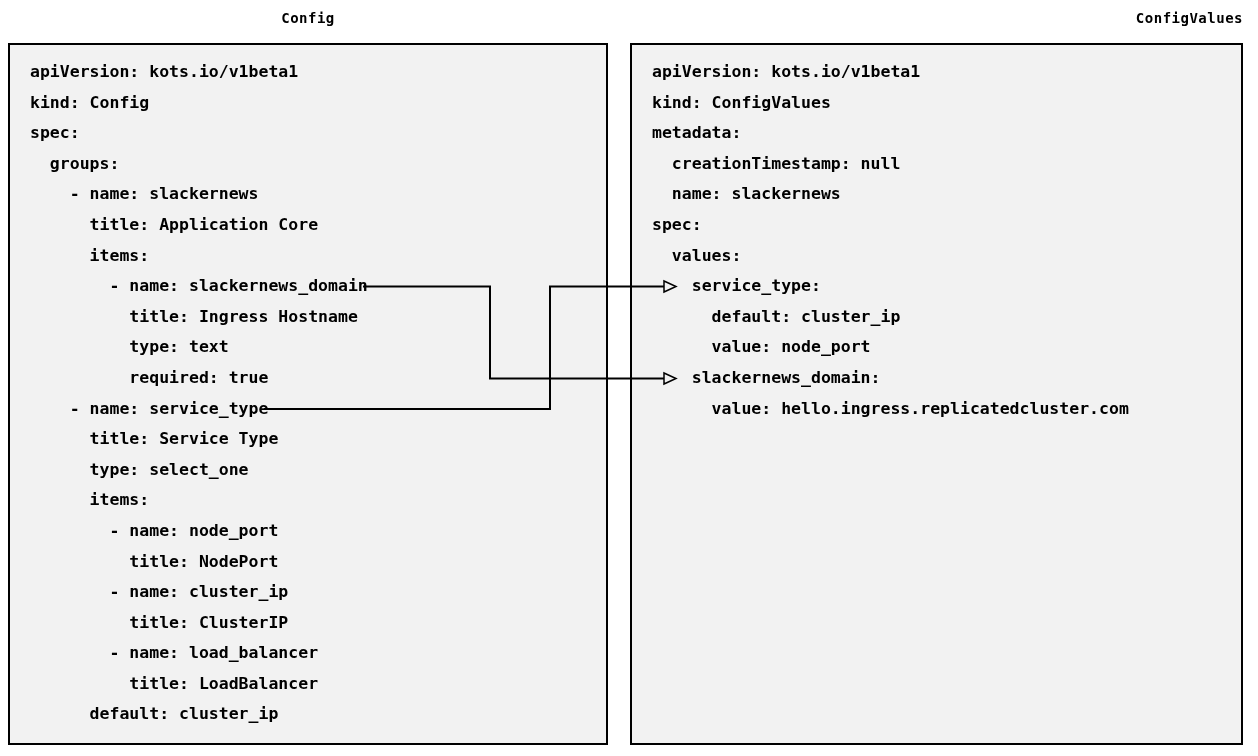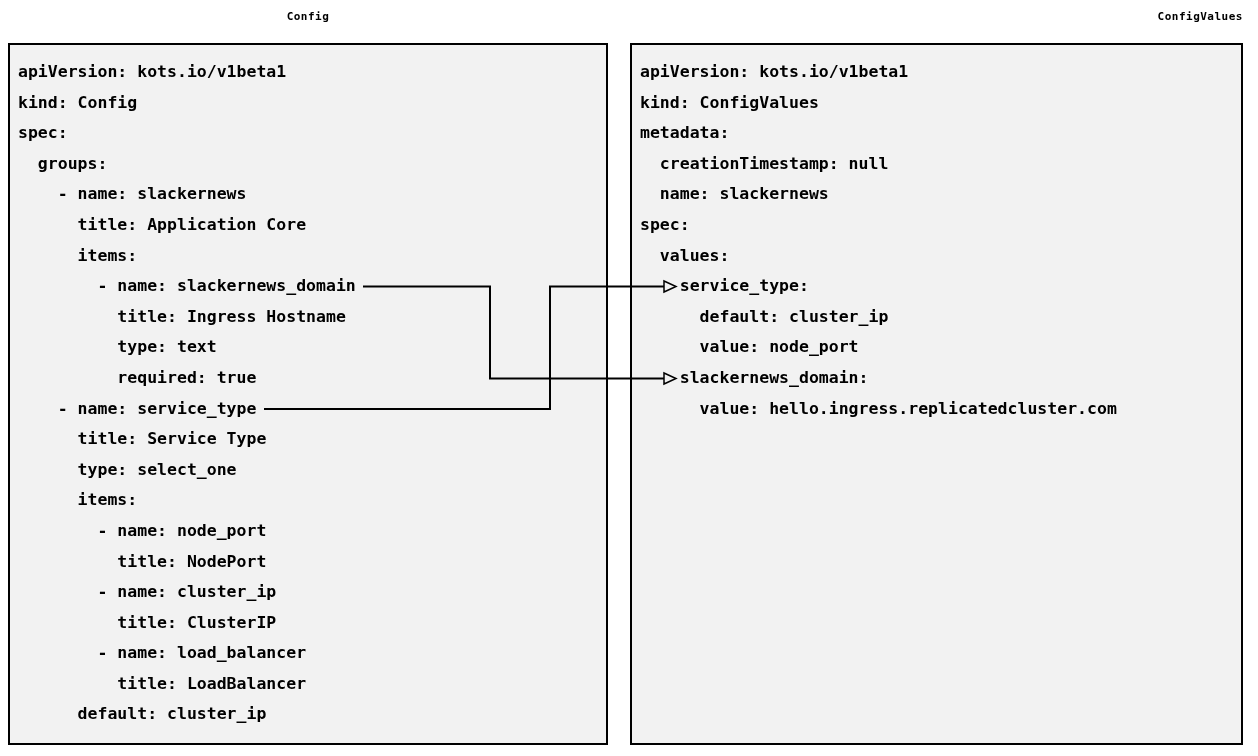--- a/index.html
+++ b/index.html
@@ -10,21 +10,21 @@
     height: 756px;
     background: #ffffff;
     font-family: "DejaVu Sans Mono", "Liberation Mono", monospace;
     overflow: hidden;
   }
   .panel-title {
     position: absolute;
     top: 10px;
     height: 26px;
     text-align: center;
-    font-size: 11px;
+    font-size: 14px;
     font-weight: 700;
     color: #000000;
     letter-spacing: 0.5px;
   }
   .panel-title.left  { left: 8px;   width: 600px; }
   .panel-title.right { left: 630px; width: 613px; text-align: right; }
   .panel {
     position: absolute;
     top: 43px;
     height: 702px;
@@ -32,21 +32,21 @@
     border: 2px solid #000000;
   }
   .panel.left  { left: 8px;   width: 600px; }
   .panel.right { left: 630px; width: 613px; }
   .panel pre {
     font-family: "DejaVu Sans Mono", "Liberation Mono", monospace;
     font-size: 16.5px;
     font-weight: 700;
     line-height: 30.6px;
     color: #000000;
-    padding: 12px 6px 12px 8px;
+    padding: 12px 6px 12px 20px;
     white-space: pre;
   }
   .arrow-overlay {
     position: absolute;
     top: 0; left: 0;
     width: 1258px;
     height: 756px;
     pointer-events: none;
   }
 </style>

